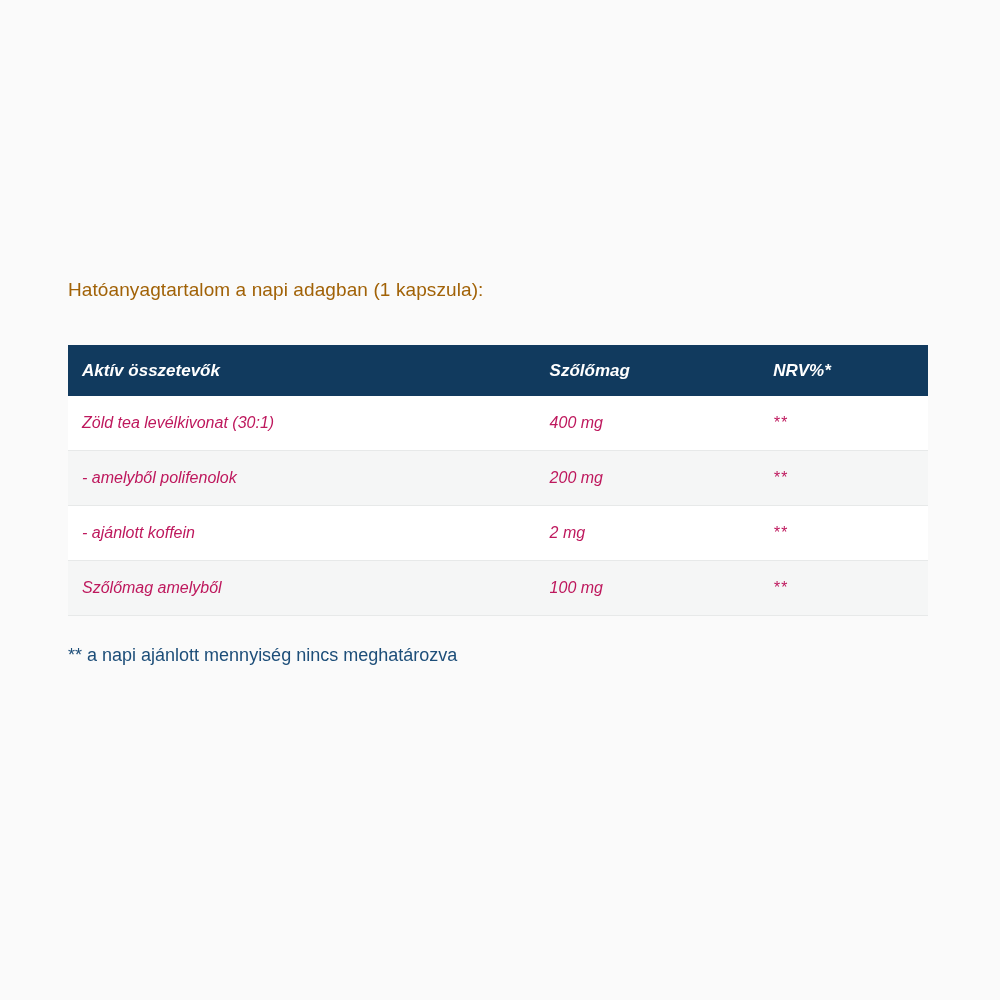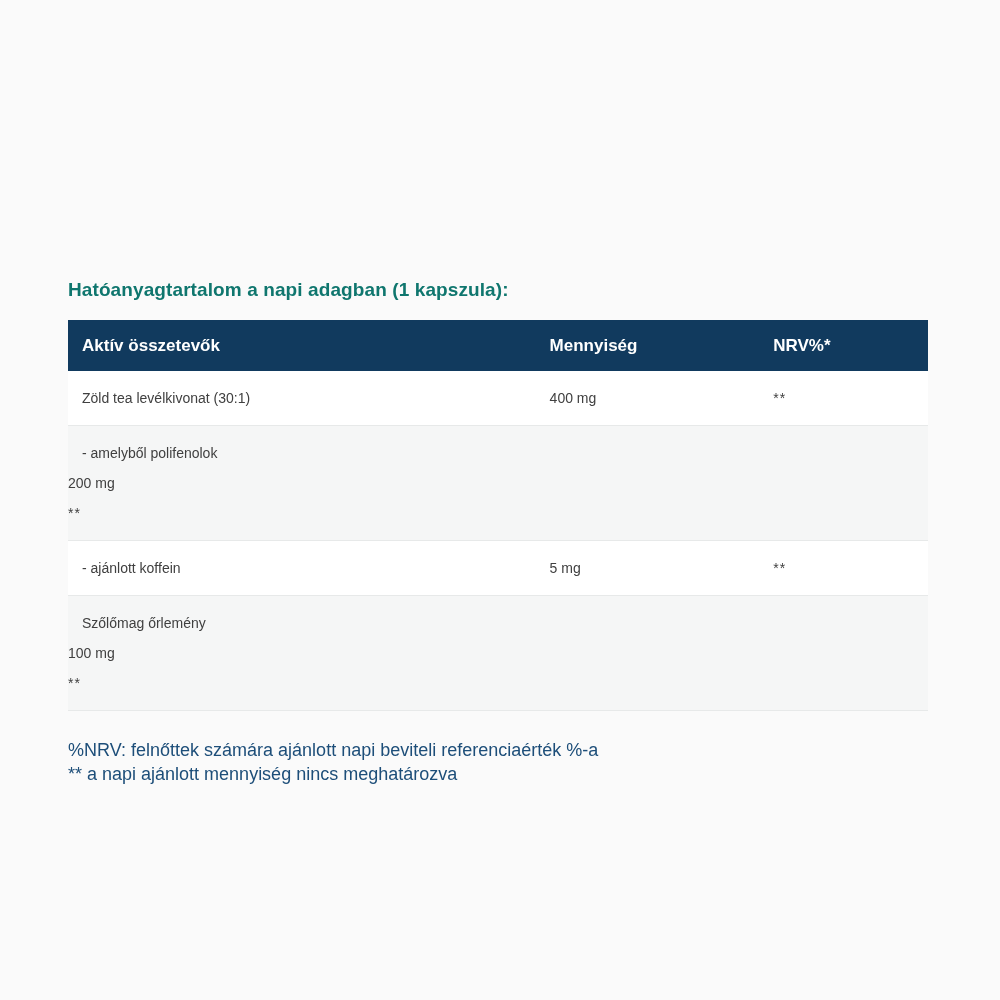--- a/index.html
+++ b/index.html
@@ -9,48 +9,49 @@
     font-family: "Liberation Sans", "DejaVu Sans", sans-serif;
     overflow: hidden;
   }
   .content {
     width: 860px;
     margin-left: 68px;
     padding-top: 279px;
   }
   .section-title {
     font-size: 19px;
-    font-weight: 700;
-    color: #0f766e;
+    font-weight: 400;
+    color: #a16207;
     letter-spacing: 0.1px;
   }
   .facts-table {
-    margin-top: 19px;
+    margin-top: 44px;
     width: 100%;
+    font-style: italic;
   }
   .t-header {
     display: flex;
     align-items: center;
     height: 51px;
     background: #113a5e;
     color: #ffffff;
     font-size: 17px;
     font-weight: 700;
   }
   .row {
     display: flex;
     align-items: flex-start;
     padding: 12px 0;
-    font-size: 14px;
-    color: #404040;
+    font-size: 16px;
+    color: #be185d;
     line-height: 30px;
     border-bottom: 1px solid #e7e9e9;
   }
   .row.even { background: #ffffff; }
-  .row.odd  { background: #f5f6f6; flex-direction: column; }
+  .row.odd  { background: #f5f6f6; }
   .c1 { width: 56%; padding-left: 14px; }
   .c2 { width: 26%; }
   .c3 { width: 18%; }
   .nrv-mark { letter-spacing: 1px; }
   .footnotes {
     margin-top: 27px;
     font-size: 18px;
     color: #1d4e79;
     line-height: 24px;
   }
@@ -60,21 +61,21 @@
 <body>
 
 <div class="content">
 
   <div class="section-title">Hatóanyagtartalom a napi adagban (1 kapszula):</div>
 
   <div class="facts-table">
 
     <div class="t-header">
       <div class="c1">Aktív összetevők</div>
-      <div class="c2">Mennyiség</div>
+      <div class="c2">Szőlőmag</div>
       <div class="c3">NRV%*</div>
     </div>
 
     <div class="row even">
       <div class="c1">Zöld tea levélkivonat (30:1)</div>
       <div class="c2">400 mg</div>
       <div class="c3 nrv-mark">**</div>
     </div>
 
     <div class="row odd">
@@ -82,30 +83,29 @@
         <div>- amelyből polifenolok</div>
       </div>
       <div class="c2">
         <div>200 mg</div>
       </div>
       <div class="c3 nrv-mark">**</div>
     </div>
 
     <div class="row even">
       <div class="c1">- ajánlott koffein</div>
-      <div class="c2">5 mg</div>
+      <div class="c2">2 mg</div>
       <div class="c3 nrv-mark">**</div>
     </div>
 
     <div class="row odd">
-      <div class="c1">Szőlőmag őrlemény</div>
+      <div class="c1">Szőlőmag amelyből</div>
       <div class="c2">100 mg</div>
       <div class="c3 nrv-mark">**</div>
     </div>
 
   </div>
 
   <div class="footnotes">
-    <div class="footnote">%NRV: felnőttek számára ajánlott napi beviteli referenciaérték %-a</div>
     <div class="footnote">** a napi ajánlott mennyiség nincs meghatározva</div>
   </div>
 
 </div>
 
 </body></html>

